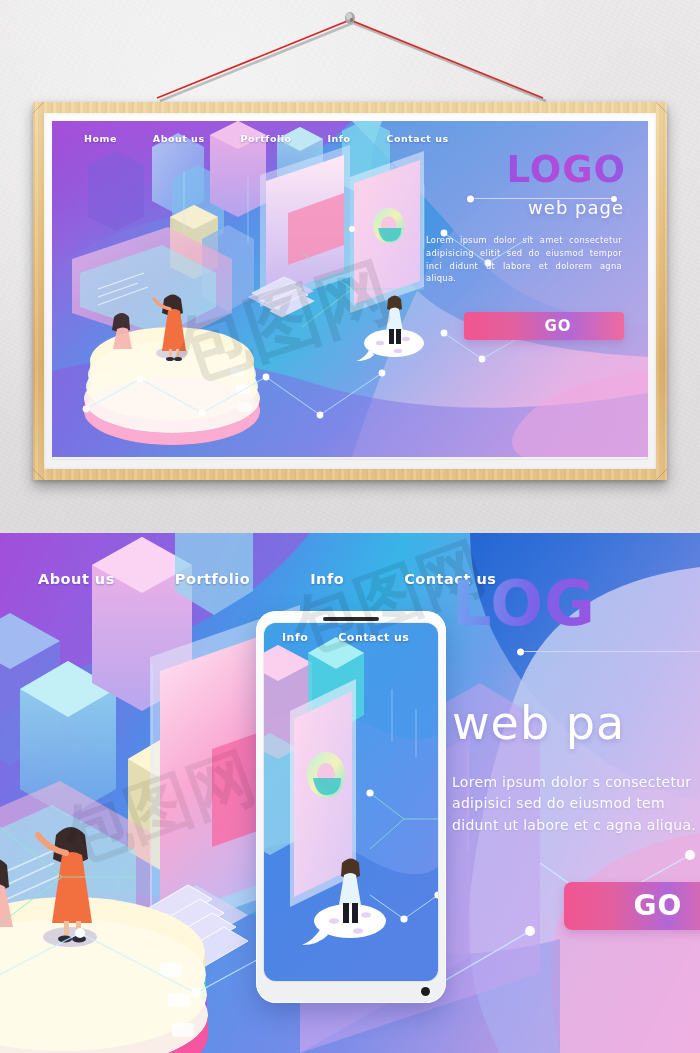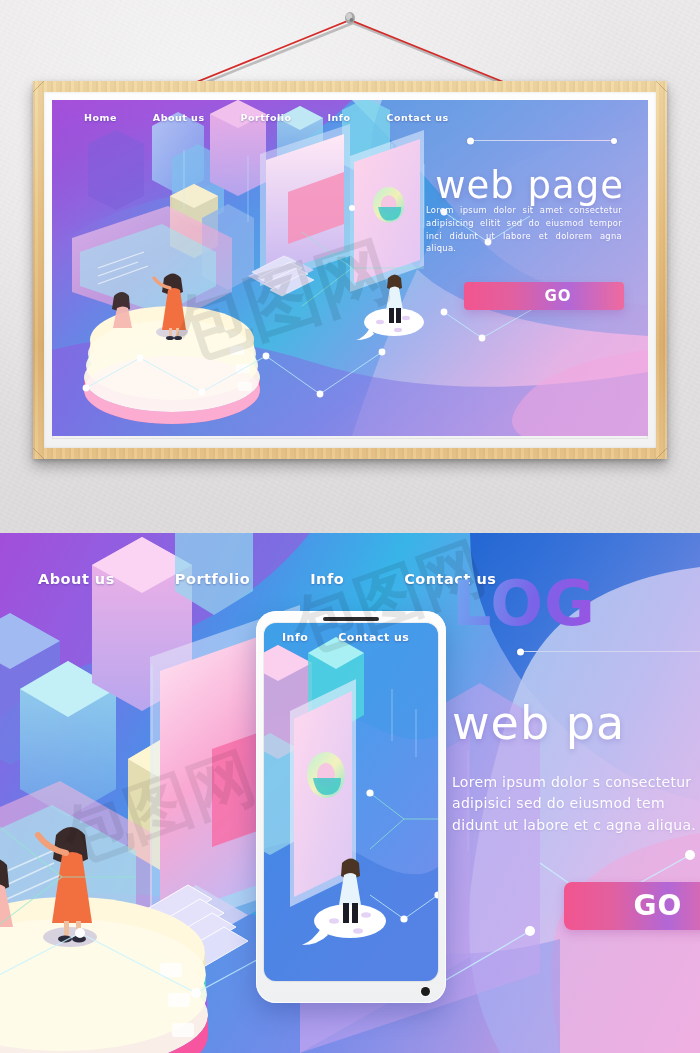--- a/index.html
+++ b/index.html
@@ -28,21 +28,21 @@
       radial-gradient(1.3px 1.3px at 66% 88%, rgba(0,0,0,.07), transparent 60%),
       radial-gradient(1.1px 1.1px at 91% 66%, rgba(0,0,0,.06), transparent 60%),
       radial-gradient(1.5px 1.5px at 38% 57%, rgba(0,0,0,.05), transparent 60%);
   }
 
   
   #hanger { position:absolute; left:0; top:0; width:700px; height:110px; }
 
   
   #frame {
-    position:absolute; left:33px; top:81px; width:634px; height:378px;
+    position:absolute; left:33px; top:102px; width:634px; height:378px;
     padding:11px;
     background:
       repeating-linear-gradient(90deg, rgba(150,100,40,.10) 0 2px, rgba(255,235,190,.12) 2px 5px, rgba(170,118,52,.07) 5px 9px),
       linear-gradient(180deg,#f1d9a6 0%,#e8c386 38%,#ddb273 70%,#e9c78d 100%);
     box-shadow:0 7px 13px rgba(0,0,0,.30), 0 2px 4px rgba(0,0,0,.18);
   }
   #frame::before{ 
     content:""; position:absolute; inset:0; pointer-events:none;
     background:
       linear-gradient(to bottom right, transparent calc(50% - .5px), rgba(120,80,30,.30) 50%, transparent calc(50% + .5px)) left top/11px 11px no-repeat,
@@ -335,26 +335,27 @@
 
       <div class="nav" style="left:32px; top:12px; gap:36px; font-size:9.5px;">
         <span class="item">Home</span>
         <span class="item">About us</span>
         <span class="item">Portfolio</span>
         <span class="item">Info</span>
         <span class="item">Contact us</span>
       </div>
 
       <div style="position:absolute; left:338px; top:30px; width:236px; z-index:40;">
+        <div class="logo-text" style="font-size:37px; text-align:right;">LOGO</div>
         <div class="logo-rule" style="margin:10px 10px 0 78px;">
           <i class="a"></i>
             <i class="b"></i>
         </div>
-        <div class="headline" style="font-size:37px; margin-top:26px; text-align:right; padding-right:2px;">web page</div>
-        <div class="body-copy" style="font-size:8.4px; text-align:justify; padding:0 4px 0 36px;">Lorem ipsum dolor sit amet consectetur adipisicing elitit sed do eiusmod tempor inci didunt ut labore et dolorem agna aliqua.</div>
+        <div class="headline" style="font-size:18px; text-align:right; padding-right:2px;">web page</div>
+        <div class="body-copy" style="font-size:8.4px; margin-top:17px; text-align:justify; padding:0 4px 0 36px;">Lorem ipsum dolor sit amet consectetur adipisicing elitit sed do eiusmod tempor inci didunt ut labore et dolorem agna aliqua.</div>
         <div class="go-btn" style="margin:27px 2px 0 74px; height:28px; border-radius:4px; font-size:15px;">GO</div>
       </div>
 
       <div class="watermark" style="left:120px; top:152px; font-size:74px; transform:rotate(-18deg);">包图网</div>
     </div>
   </div>
 </div>
 
 <div id="lower">
 

